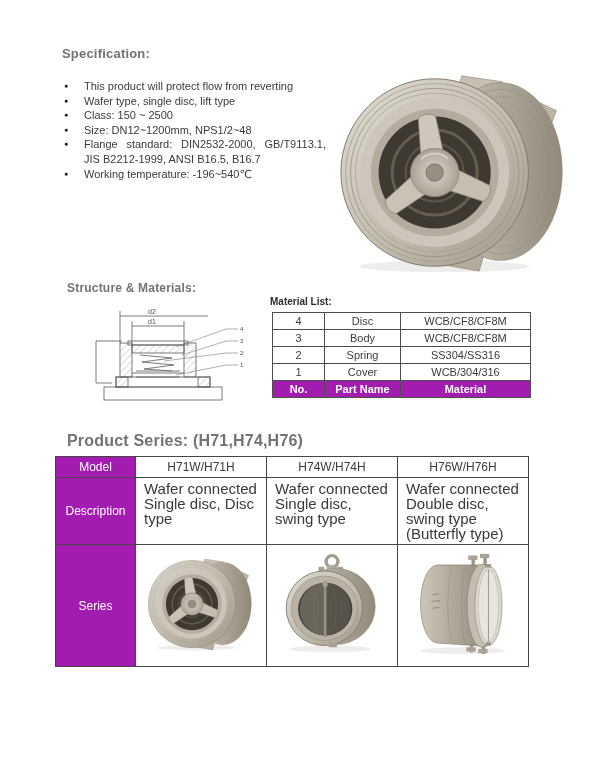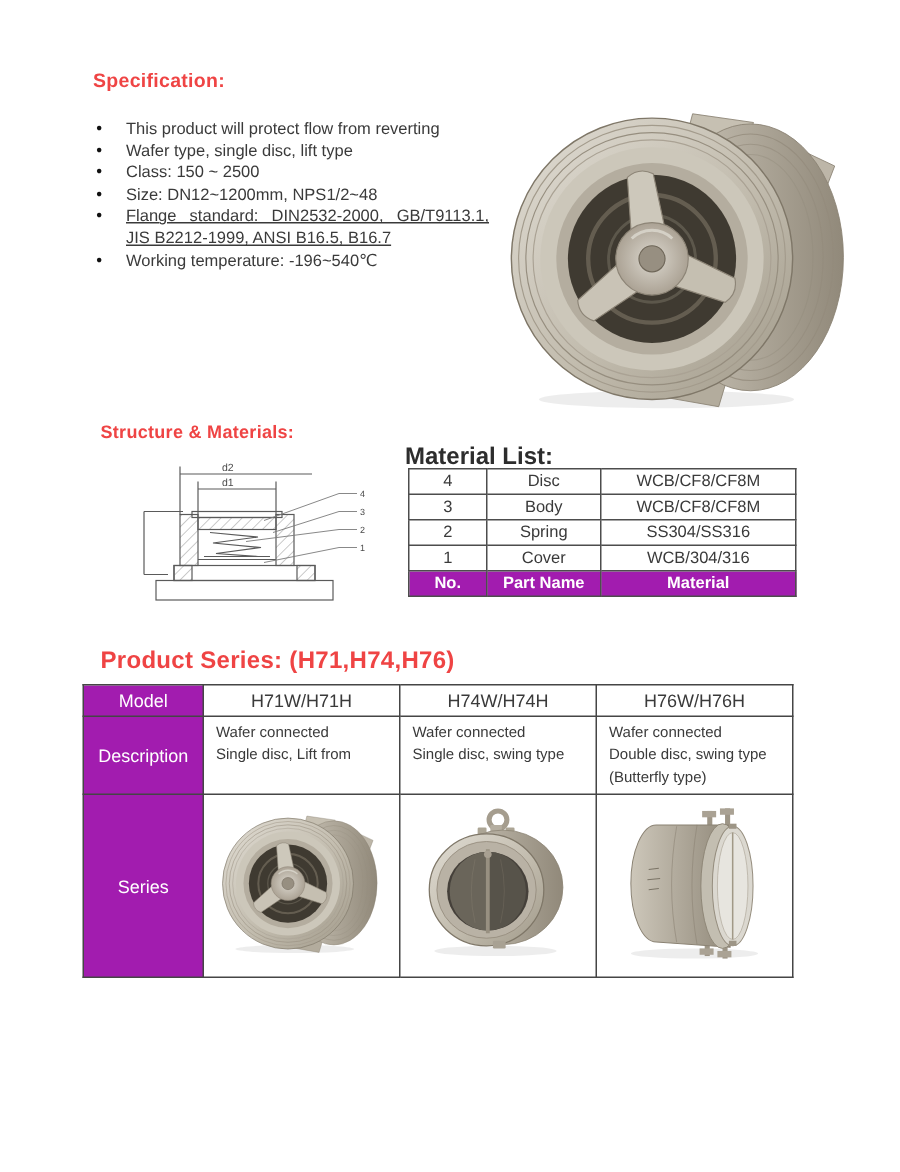--- a/index.html
+++ b/index.html
@@ -1,40 +1,40 @@
 <!DOCTYPE html>
 <html><head>
 <meta charset="utf-8">
 <style>
   html,body{margin:0;padding:0;background:#e9e9e9;}
   .page{
     position:relative;width:600px;height:781px;margin:0 auto;background:#ffffff;
     font-family:"Liberation Sans","DejaVu Sans",sans-serif;color:#333;overflow:hidden;
   }
-  .h1{position:absolute;font-size:13px;font-weight:bold;color:#ef4444;letter-spacing:.2px;}
+  .h1{position:absolute;font-size:13px;font-weight:bold;color:#737373;letter-spacing:.2px;}
   
   .spec-list{position:absolute;left:64px;top:79px;width:262px;}
   .spec-item{display:flex;align-items:flex-start;line-height:14.6px;font-size:11px;color:#3a3a3a;}
   .spec-item .bullet{width:20px;flex:0 0 20px;font-size:7px;line-height:14.6px;color:#111;}
   .spec-item .txt{width:242px;}
-  .spec-item .txt.justify{text-align:justify;text-decoration:underline;}
+  .spec-item .txt.justify{text-align:justify;}
   
-  .mat-label{position:absolute;left:270px;top:296px;font-size:16px;font-weight:bold;color:#2d2d2d;}
+  .mat-label{position:absolute;left:270px;top:296px;font-size:10px;font-weight:bold;color:#2d2d2d;}
   table{border-collapse:collapse;}
   .mat-table{position:absolute;left:272px;top:312px;table-layout:fixed;}
   .mat-table td{border:1px solid #4d4d4d;height:16px;text-align:center;font-size:11px;color:#3a3a3a;padding:0;}
   .mat-table col.c1{width:52px}.mat-table col.c2{width:76px}.mat-table col.c3{width:130px}
   .accent-cell{background:#a21caf;color:#ffffff !important;font-weight:bold;}
   
   .prod-table{position:absolute;left:55px;top:456px;table-layout:fixed;}
   .prod-table td{border:1px solid #454545;padding:0;vertical-align:middle;font-size:12px;color:#3a3a3a;}
   .prod-table col.lab{width:80px}.prod-table col.c{width:131px}
   .row-model td{height:20px;text-align:center;}
   .row-desc td{height:46px;vertical-align:top;}
-  .desc-cell{padding:3px 8px;font-size:10px;line-height:15px;text-align:left;}
+  .desc-cell{padding:3px 8px;font-size:15px;line-height:15px;text-align:left;}
   .row-photo td{height:121px;text-align:center;}
   .prod-table .accent-cell{text-align:center;font-weight:normal;font-size:12px;}
   
   .abs{position:absolute;}
   svg text{font-family:"Liberation Sans","DejaVu Sans",sans-serif;}
 </style>
 </head>
 <body>
 
 <div class="page">
@@ -263,21 +263,21 @@
       <td class="accent-cell">Model</td>
       <td>H71W/H71H</td>
       <td>H74W/H74H</td>
       <td>H76W/H76H</td>
     </tr>
     <tr class="row-desc">
       <td class="accent-cell" style="vertical-align:middle">Description</td>
       <td>
         <div class="desc-cell">
           <div>Wafer connected</div>
-          <div>Single disc, Lift from</div>
+          <div>Single disc, Disc type</div>
         </div>
       </td>
       <td>
         <div class="desc-cell">
           <div>Wafer connected</div>
           <div>Single disc, swing type</div>
         </div>
       </td>
       <td>
         <div class="desc-cell">

